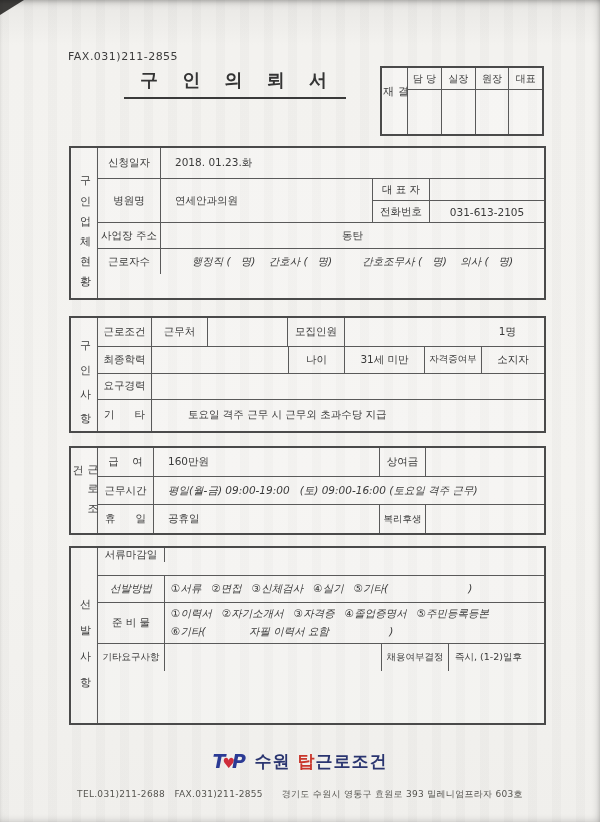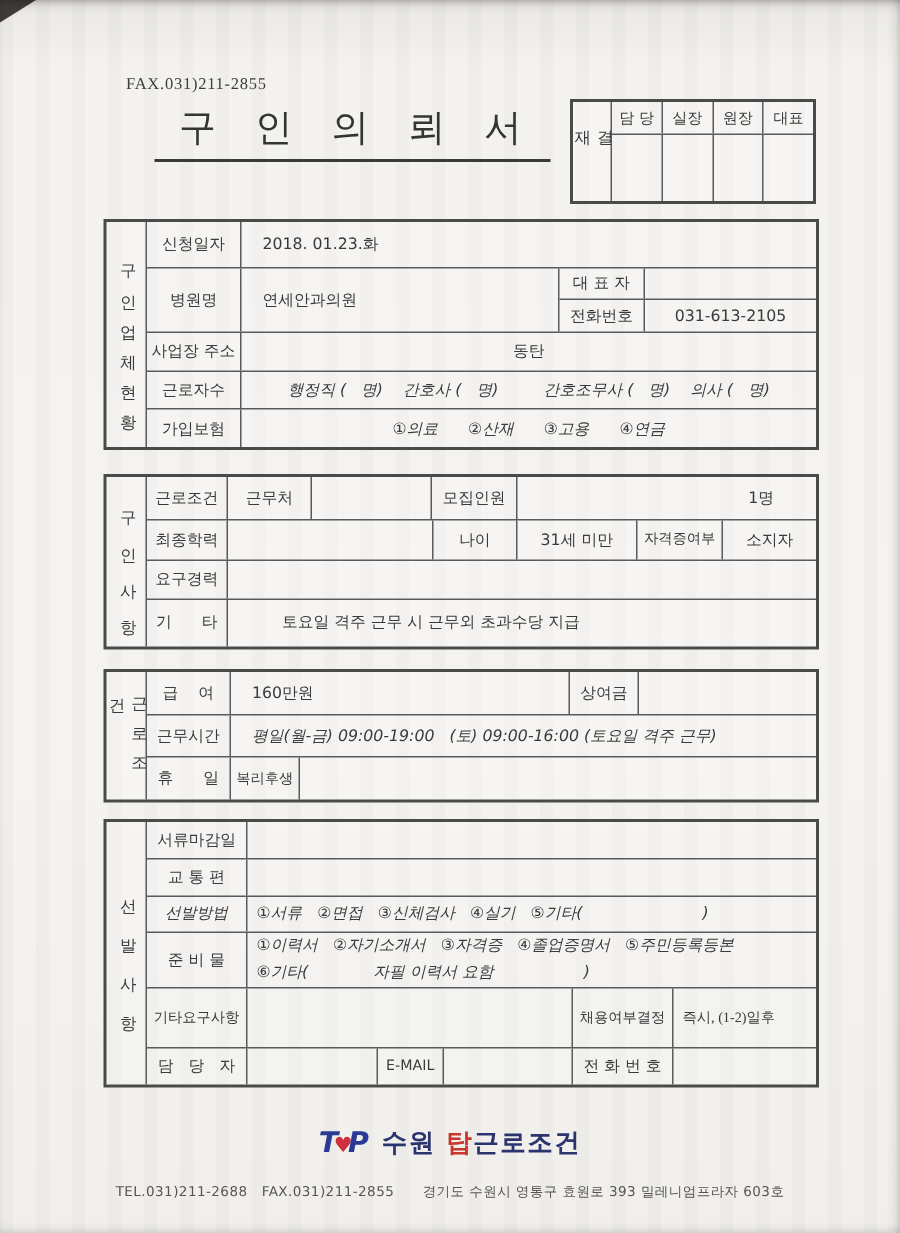--- a/index.html
+++ b/index.html
@@ -10,25 +10,25 @@
     background:
       repeating-linear-gradient(90deg, rgba(0,0,0,0.018) 0 9px, rgba(255,255,255,0.01) 9px 24px),
       linear-gradient(180deg, #dddcd9 0px, #ebeae7 10px, #f3f2ef 45px, #f4f3f0 60%, #f0efec 100%);
     color:#3a3a3a;
   }
   .page::after { content:""; position:absolute; inset:0; pointer-events:none;
     box-shadow: inset -6px 0 9px -6px rgba(0,0,0,0.25), inset 0 -5px 8px -5px rgba(0,0,0,0.18), inset 0 4px 6px -4px rgba(0,0,0,0.35); }
   .corner-mark { position:absolute; top:0; left:0; width:24px; height:15px;
     background:#3d3c3a; clip-path:polygon(0 0, 100% 0, 0 100%); }
 
-  .fax-line { position:absolute; left:84px; top:50px; font-size:11px; letter-spacing:0.5px; color:#3c3c3c;font-family:Liberation Serif, serif; }
+  .fax-line { position:absolute; left:68px; top:50px; font-size:11px; letter-spacing:0.5px; color:#3c3c3c; }
 
   .doc-title { position:absolute; left:0; right:130px; top:68px; text-align:center; }
   .doc-title span {
-    display:inline-block; font-size:25px; font-weight:normal; letter-spacing:9px; color:#343434;
+    display:inline-block; font-size:18px; font-weight:bold; letter-spacing:9px; color:#343434;
     border-bottom:2px solid #3a3a3a; padding:0 10px 5px 16px; white-space:pre;
   }
 
   
   .approval { position:absolute; left:380px; top:66px; width:164px; height:70px;
     border:2px solid #4a4a4a; display:flex; background:rgba(255,255,255,0.25); }
   .approval .stamp { width:26px; border-right:1px solid #5a5a5a; display:flex; align-items:center; justify-content:center;
     writing-mode:vertical-rl; text-orientation:upright; font-size:11px; letter-spacing:26px; padding-top:10px; }
   .approval .cols { flex:1; display:flex; flex-direction:column; }
   .approval .head { display:flex; height:22px; border-bottom:1px solid #5a5a5a; }
@@ -123,24 +123,20 @@
         </div>
       </div>
       <div class="row" style="height:26px;">
         <div class="cell lab" style="width:63px;">사업장 주소</div>
         <div class="cell center grow">동탄</div>
       </div>
       <div class="row" style="height:26px;">
         <div class="cell lab" style="width:63px;">근로자수</div>
         <div class="cell center grow pre">행정직 (   명)    간호사 (   명)         간호조무사 (   명)    의사 (   명)</div>
       </div>
-      <div class="row" style="height:26px;">
-        <div class="cell lab" style="width:63px;">가입보험</div>
-        <div class="cell center grow pre">①의료      ②산재      ③고용      ④연금</div>
-      </div>
     </div>
   </div>
 
   <div class="sec" style="top:316px; height:117px;">
     <div class="vlab" style="letter-spacing:13px; padding-top:13px;">구인사항</div>
     <div class="rows">
       <div class="row" style="height:28px;">
         <div class="cell lab" style="width:54px;">근로조건</div>
         <div class="cell lab" style="width:56px;">근무처</div>
         <div class="cell val br" style="width:80px;"></div>
@@ -174,62 +170,51 @@
         <div class="cell val br grow">160만원</div>
         <div class="cell lab" style="width:46px;">상여금</div>
         <div class="cell" style="width:118px;"></div>
       </div>
       <div class="row grow">
         <div class="cell lab" style="width:56px;">근무시간</div>
         <div class="cell val grow pre">평일(월-금) 09:00-19:00   (토) 09:00-16:00 (토요일 격주 근무)</div>
       </div>
       <div class="row grow">
         <div class="cell lab" style="width:56px;">휴      일</div>
+        <div class="cell val br grow">공휴일</div>
         <div class="cell lab fs9" style="width:46px;">복리후생</div>
         <div class="cell" style="width:118px;"></div>
       </div>
     </div>
   </div>
 
   <div class="sec" style="top:546px; height:179px;">
     <div class="vlab" style="letter-spacing:15px; padding-top:15px;">선발사항</div>
     <div class="rows">
-      <div class="row" style="height:27px;">
+      <div class="row" style="height:27px;flex-direction:column;">
         <div class="cell lab" style="width:67px;">서류마감일</div>
-        <div class="cell grow"></div>
-      </div>
-      <div class="row" style="height:27px;">
-        <div class="cell lab" style="width:67px;">교 통 편</div>
         <div class="cell grow"></div>
       </div>
       <div class="row" style="height:27px;">
         <div class="cell lab" style="width:67px;font-style:italic;">선발방법</div>
         <div class="cell grow pre" style="padding-left:6px;">①서류   ②면접   ③신체검사   ④실기   ⑤기타(                        )</div>
       </div>
       <div class="row" style="height:41px;">
         <div class="cell lab" style="width:67px;">준 비 물</div>
         <div class="grow" style="display:flex; flex-direction:column; justify-content:center; padding-left:6px; line-height:1.7;">
           <div class="pre">①이력서   ②자기소개서   ③자격증   ④졸업증명서   ⑤주민등록등본</div>
           <div class="pre">⑥기타(             자필 이력서 요함                  )</div>
         </div>
       </div>
-      <div class="row" style="height:44px;font-family:Liberation Serif, serif;">
+      <div class="row" style="height:28px;">
         <div class="cell lab fs9" style="width:67px;">기타요구사항</div>
         <div class="cell br grow"></div>
         <div class="cell lab fs9" style="width:67px;">채용여부결정</div>
         <div class="cell fs9" style="width:95px; padding-left:6px;">즉시, (1-2)일후</div>
       </div>
-      <div class="row" style="height:28px;">
-        <div class="cell lab" style="width:67px;">담   당   자</div>
-        <div class="cell br" style="width:87px;"></div>
-        <div class="cell lab fs9" style="width:44px;">E-MAIL</div>
-        <div class="cell br grow"></div>
-        <div class="cell lab" style="width:67px;">전 화 번 호</div>
-        <div class="cell" style="width:95px;"></div>
-      </div>
     </div>
   </div>
 
   <div class="brand">
     <span class="mark"><span class="b1">T</span><span class="hrt">♥</span><span class="b2">P</span></span>
     <span class="name"><span>수원 </span><span class="hl">탑</span><span>근로조건</span></span>
   </div>
 
   <div class="contact">TEL.031)211-2688   FAX.031)211-2855      경기도 수원시 영통구 효원로 393 밀레니엄프라자 603호</div>
 </div>

